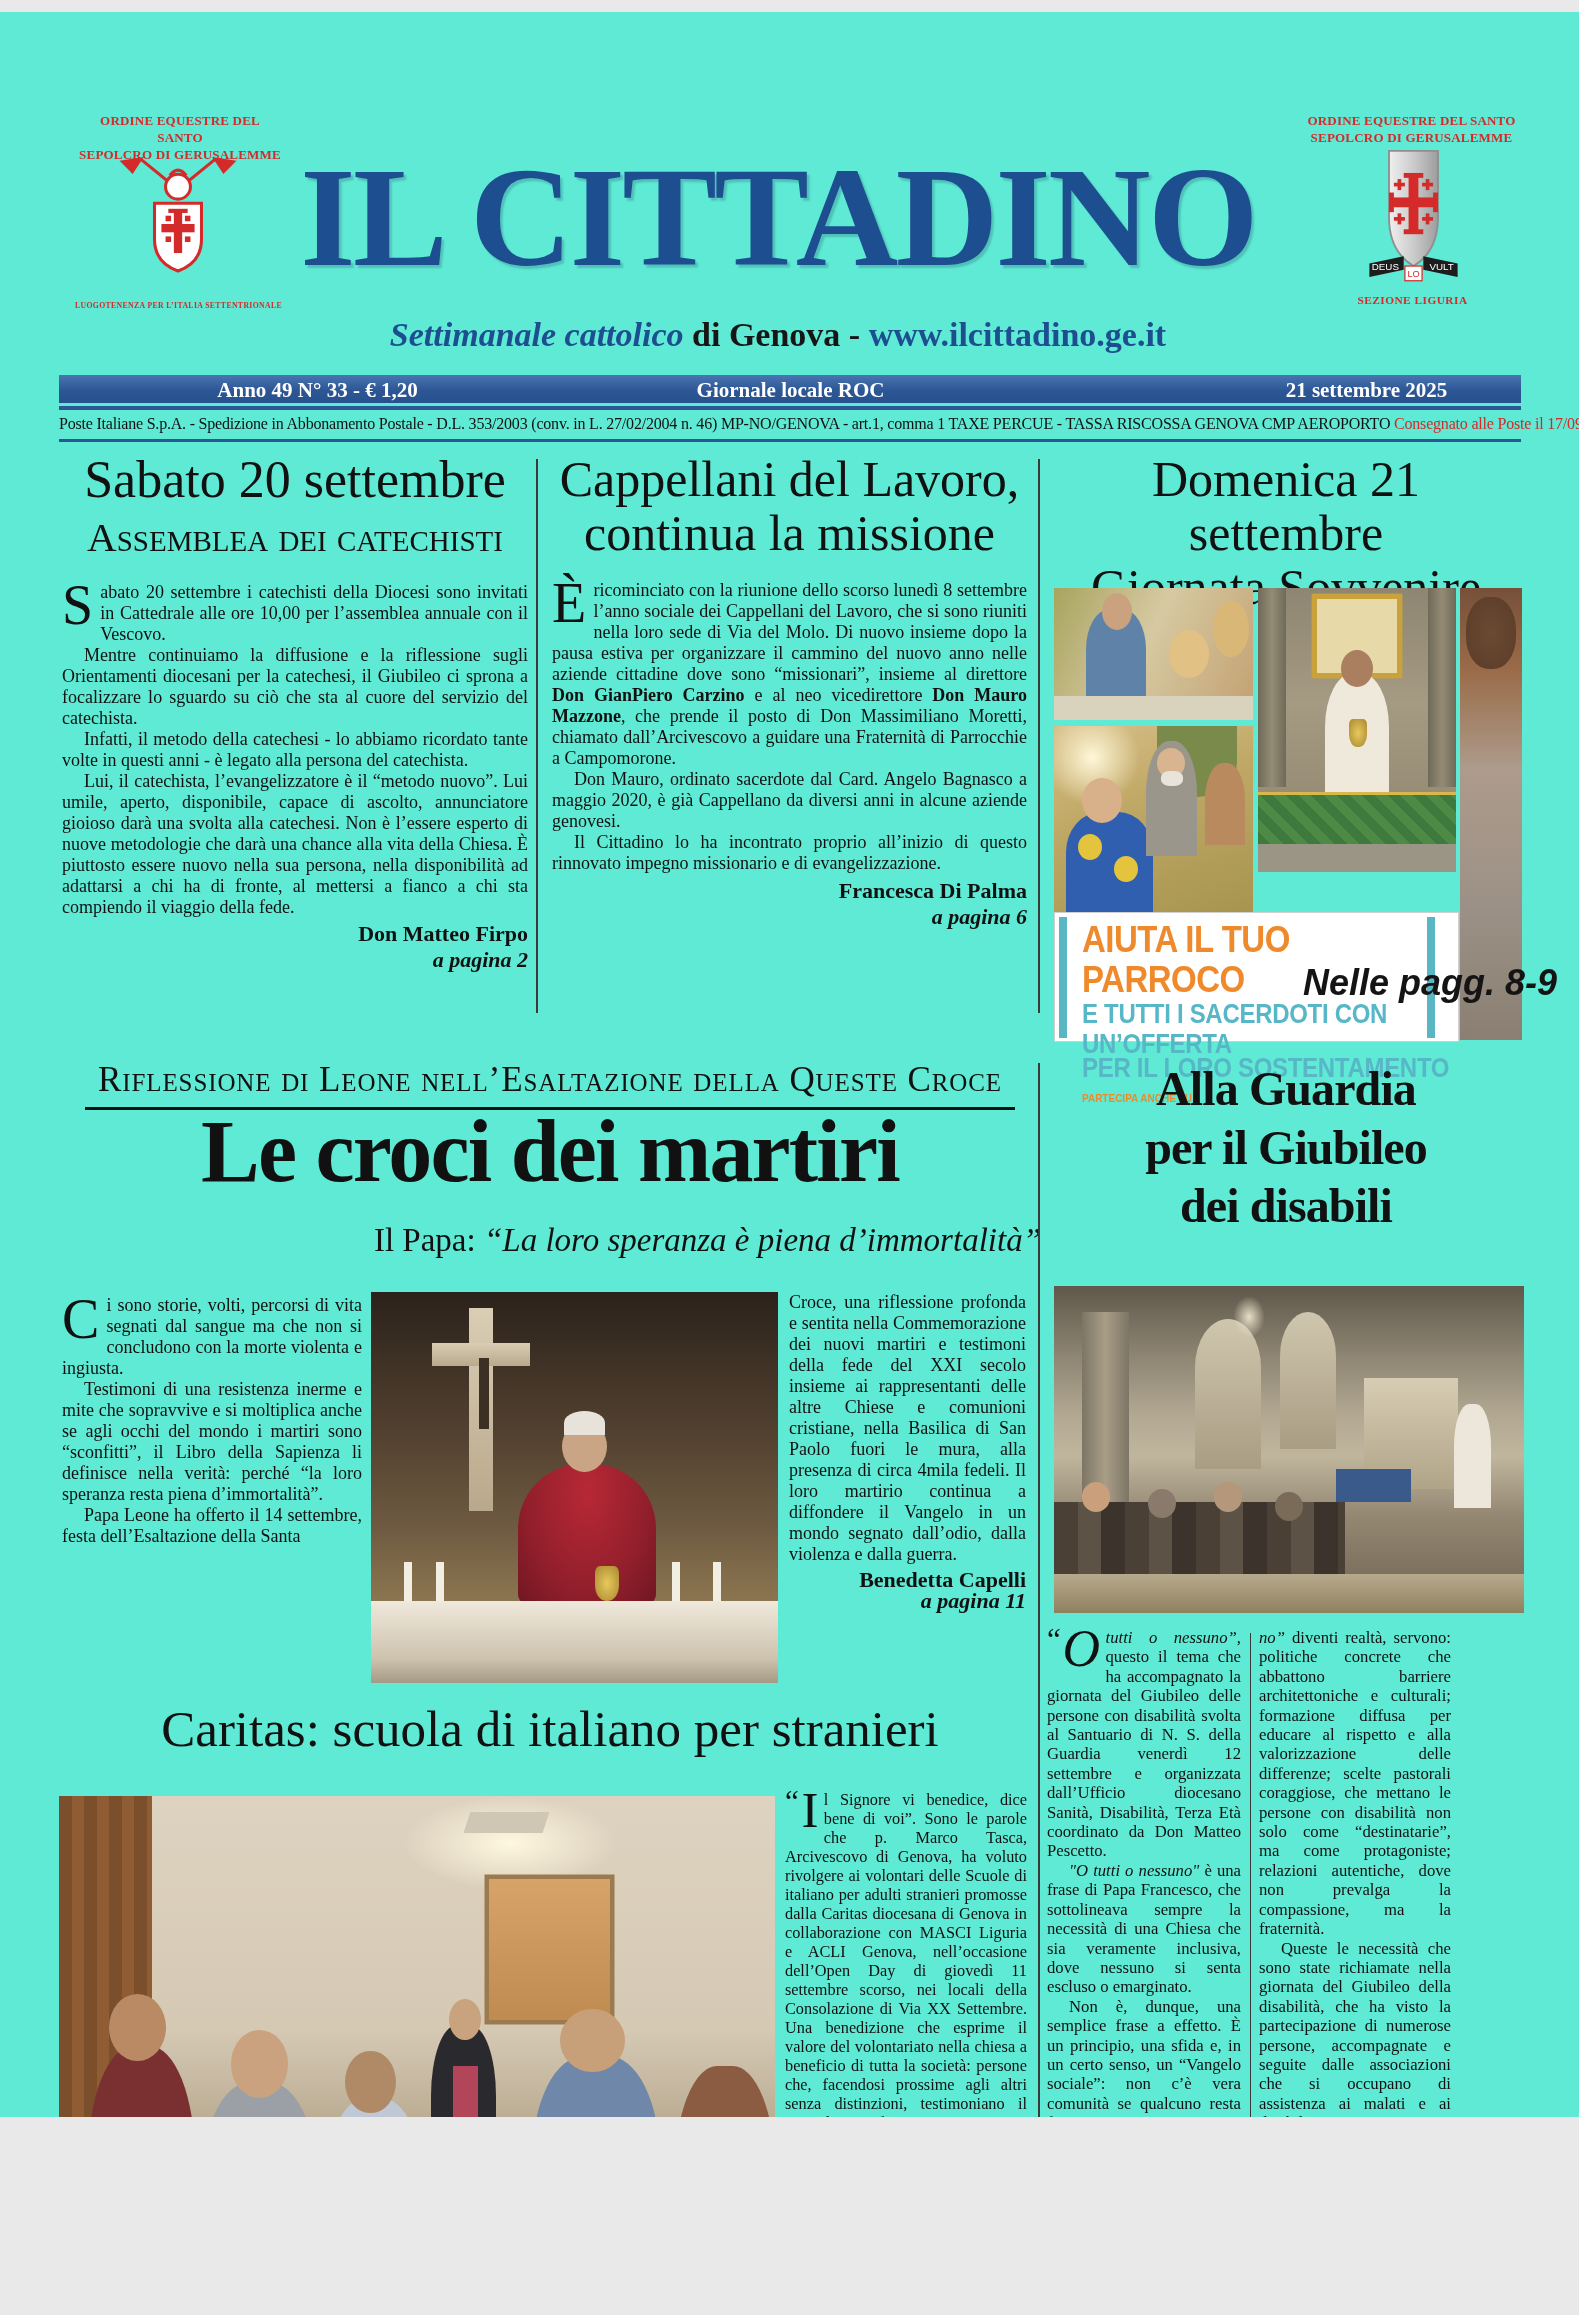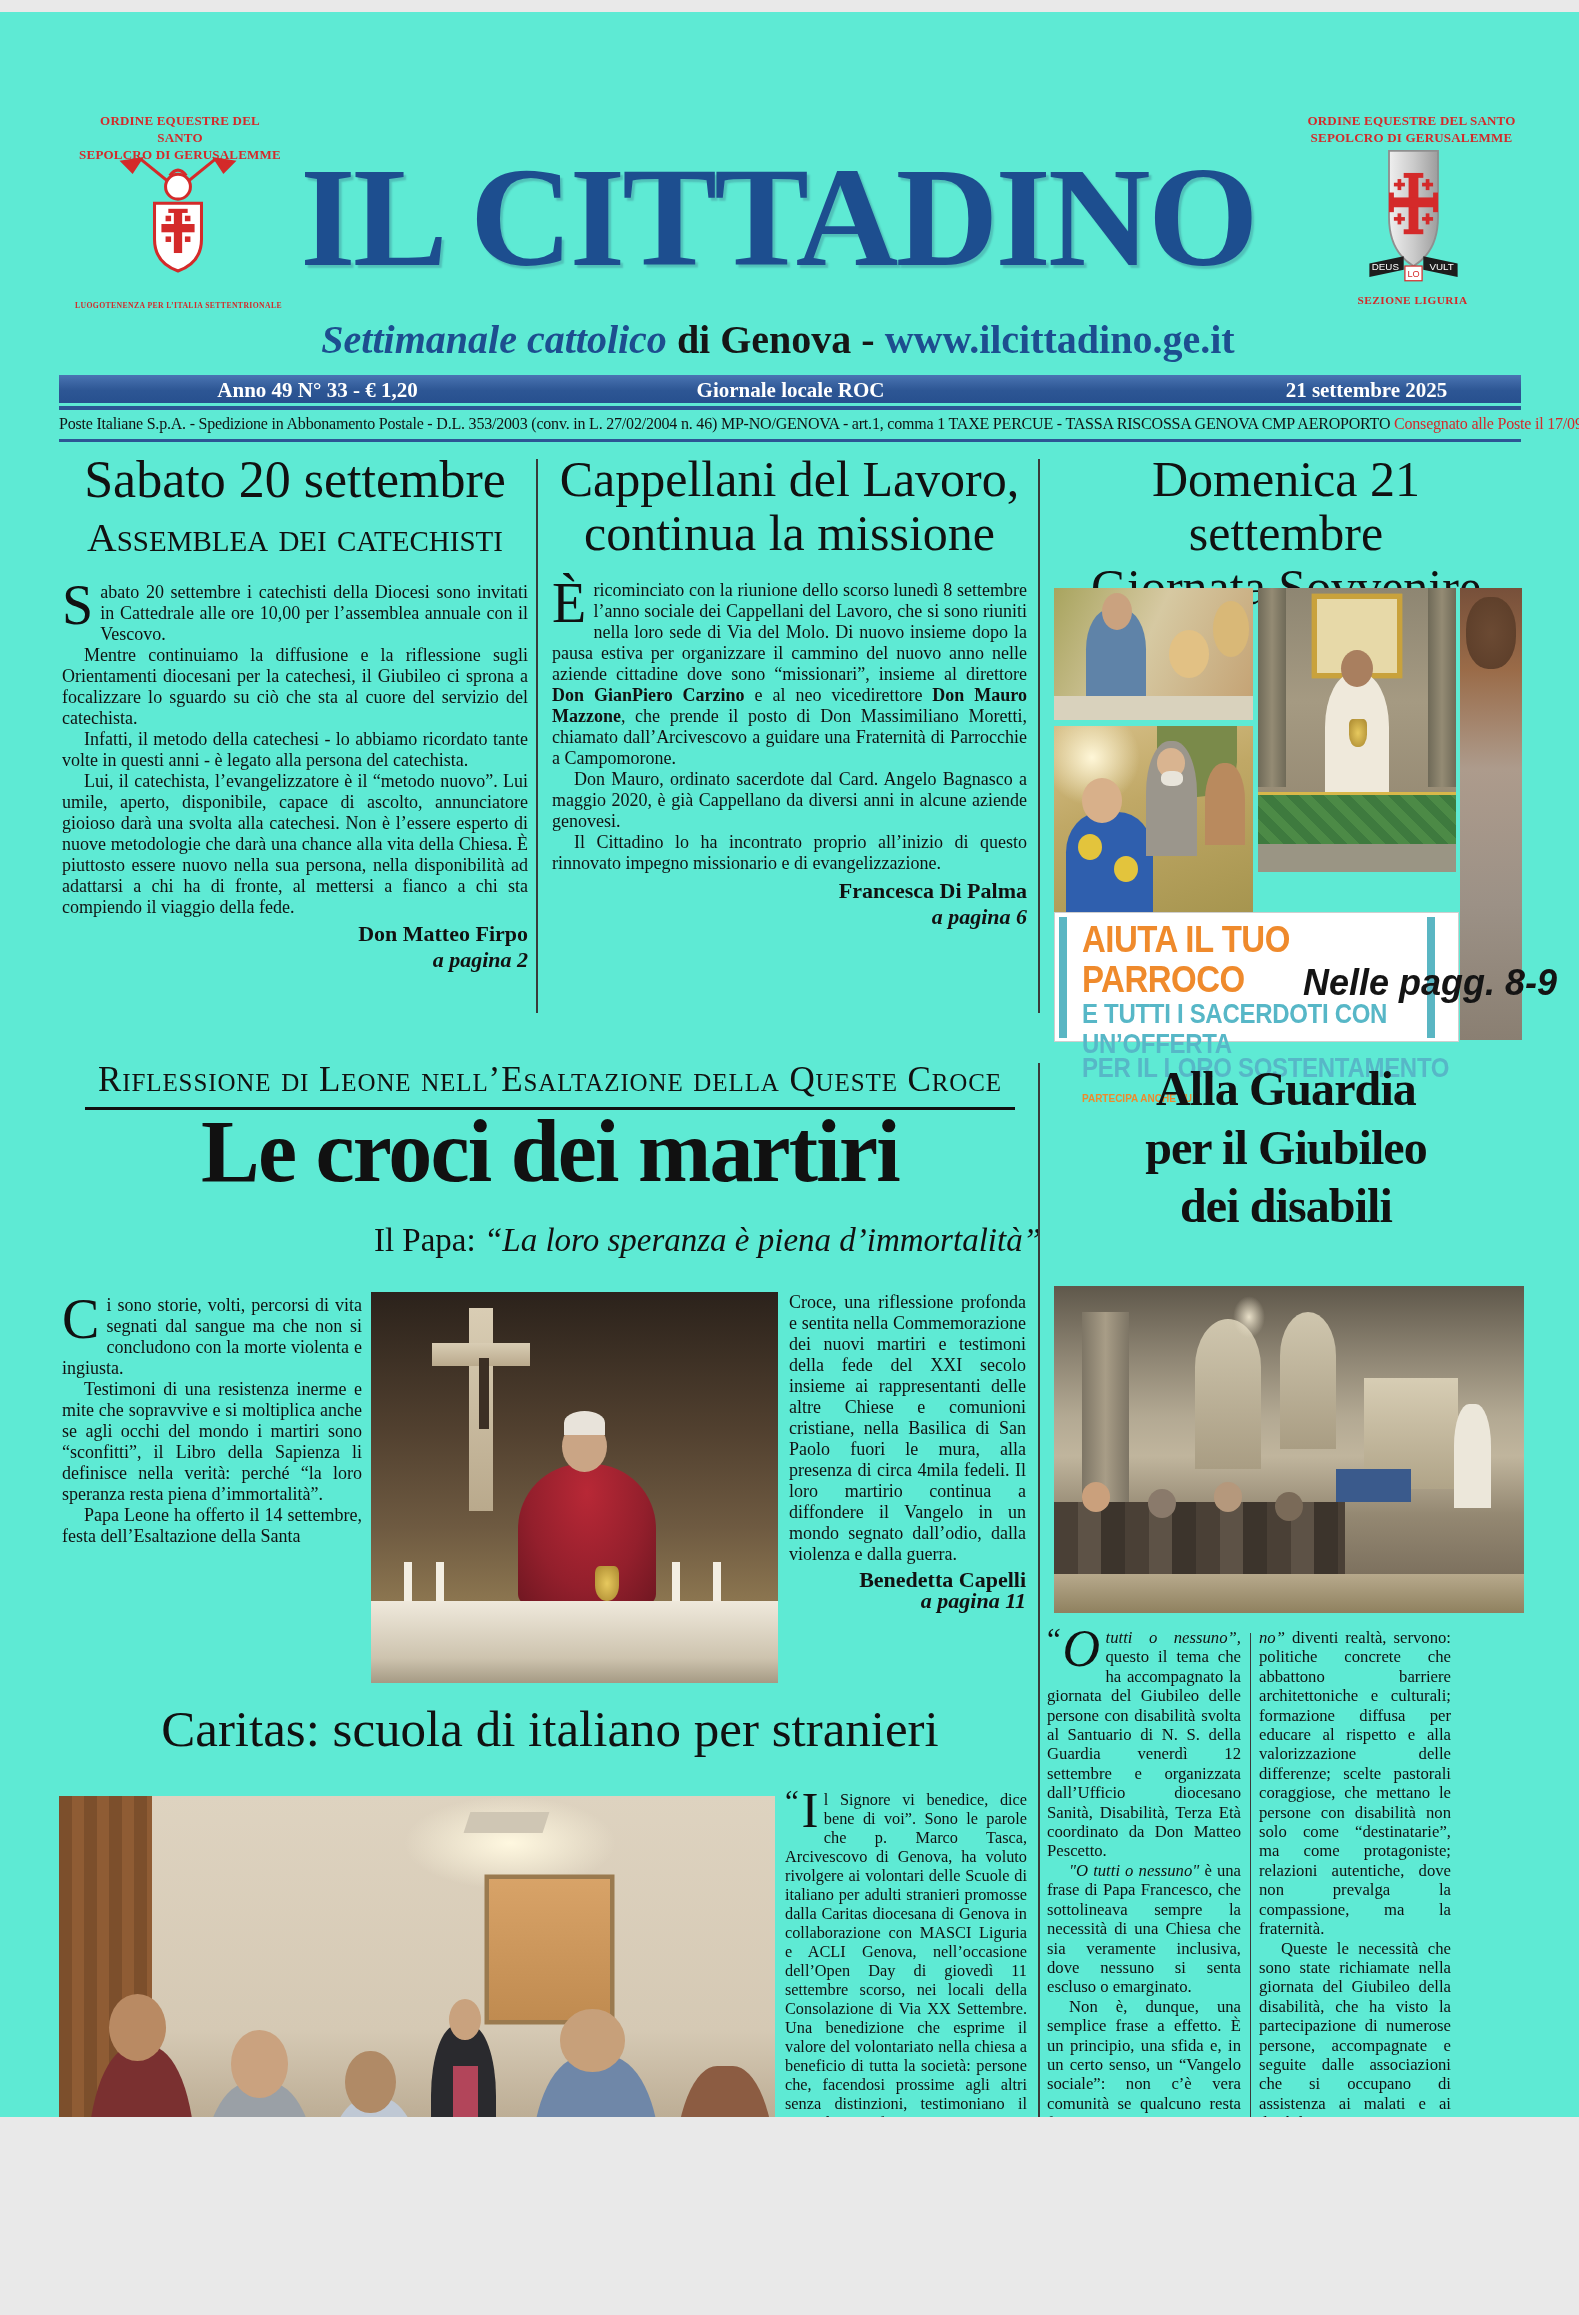--- a/index.html
+++ b/index.html
@@ -6,21 +6,21 @@
   .page{position:relative;width:1579px;height:2105px;background:#5eead4;margin:12px auto;
         font-family:"Liberation Serif",serif;color:#111;overflow:hidden;}
   .abs{position:absolute;}
   .red{color:#d42a2a;}
 
   
   .order-text{font-weight:bold;font-size:13px;line-height:1.3;color:#d42a2a;text-align:center;
               font-family:"Liberation Serif",serif;letter-spacing:0.2px;}
   .mast-title{font-weight:bold;font-size:142px;line-height:1;color:#1d4e8f;letter-spacing:-2.7px;
               text-align:center;text-shadow:2.7px 2.7px 1.8px rgba(30,50,90,.22);}
-  .mast-sub{font-size:40px;font-weight:bold;text-align:center;white-space:nowrap;}
+  .mast-sub{font-size:34px;font-weight:bold;text-align:center;white-space:nowrap;}
   .mast-sub .it{font-style:italic;color:#1d4e8f;}
   .mast-sub .mid{color:#161616;}
   .mast-sub .url{color:#1d4e8f;}
   .crest-cap{color:#d42a2a;font-weight:bold;text-align:center;}
 
   
   .infobar{background:linear-gradient(180deg,#4a74b2 0%,#2d5694 55%,#27508f 100%);height:28px;}
   .infobar span{position:absolute;top:2.7px;color:#fff;font-weight:bold;font-size:21px;
                 text-align:center;font-family:"Liberation Serif",serif;}
   .bar-line{background:#2d5694;}

